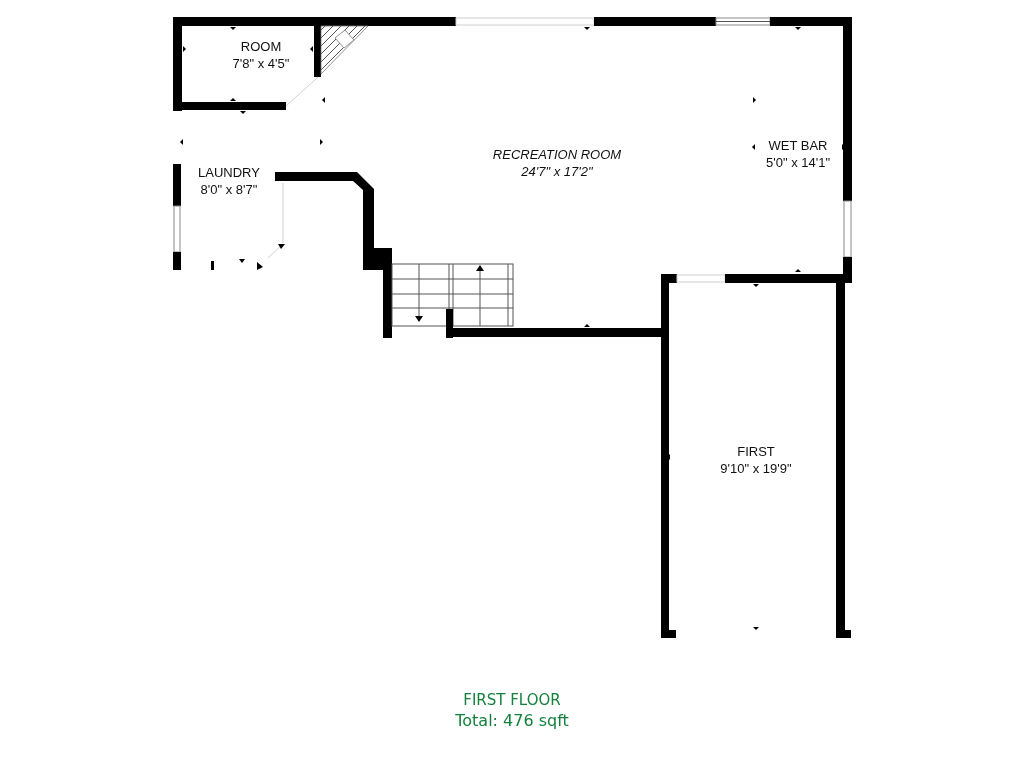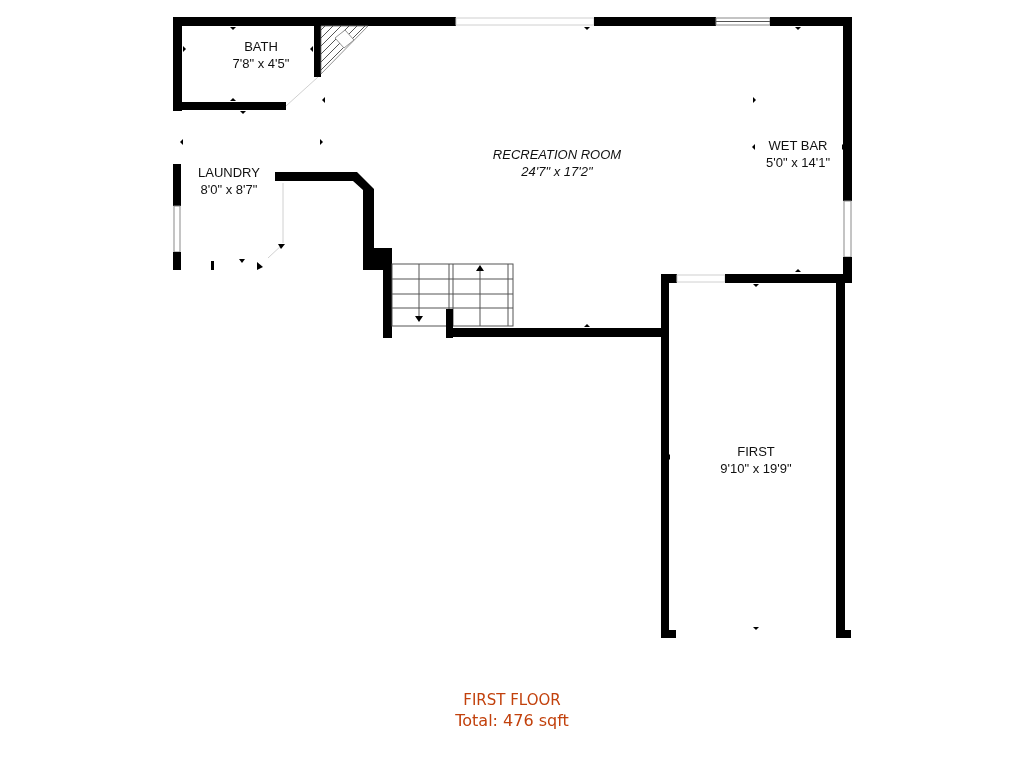--- a/index.html
+++ b/index.html
@@ -4,21 +4,21 @@
 <style>
   html, body { margin: 0; padding: 0; background: #ffffff; }
   body { width: 1024px; height: 768px; position: relative; overflow: hidden; font-family: "Liberation Sans", sans-serif; }
   #plan { position: absolute; left: 0; top: 0; width: 1024px; height: 768px; }
   .wall { fill: #000000; }
   .window { fill: #ffffff; stroke: #8a8a8a; stroke-width: 1; }
   .opening { fill: #ffffff; stroke: #d0d0d0; stroke-width: 1; }
   .stair-line { stroke: #555555; stroke-width: 1; fill: none; }
   .marker { fill: #000000; }
   .room-label { position: absolute; text-align: center; color: #111111; font-size: 13px; line-height: 17px; white-space: nowrap; transform: translateX(-50%); }
-  .footer { position: absolute; left: 512px; top: 690px; transform: translateX(-50%); text-align: center; color: #c2410c; font-family: "DejaVu Sans", sans-serif; }
+  .footer { position: absolute; left: 512px; top: 690px; transform: translateX(-50%); text-align: center; color: #15803d; font-family: "DejaVu Sans", sans-serif; }
   .footer .title { font-size: 15px; line-height: 20px; }
   .footer .total { font-size: 16px; line-height: 22px; }
 </style>
 </head>
 <body>
 
 <svg id="plan" viewBox="0 0 1024 768" xmlns="http://www.w3.org/2000/svg">
 
   <rect class="wall" x="173" y="17" width="283" height="9"></rect>
   <rect class="opening" x="456" y="18" width="138" height="7"></rect>
@@ -100,21 +100,21 @@
     <polygon class="marker" points="239,259 245,259 242,263"></polygon>
     <polygon class="marker" points="257,262 257,270 263,267"></polygon>
     <polygon class="marker" points="278,244 285,244 281,249"></polygon>
     <polygon class="marker" points="670,454 670,460 667,457"></polygon>
     <polygon class="marker" points="840,454 840,460 843,457"></polygon>
     <polygon class="marker" points="753,627 759,627 756,630"></polygon>
   </g>
 </svg>
 
 <div class="room-label" style="left:261px; top:38px;">
-  <div>BATH</div>
+  <div>ROOM</div>
   <div>7'8" x 4'5"</div>
 </div>
 <div class="room-label" style="left:229px; top:164px;">
   <div>LAUNDRY</div>
   <div>8'0" x 8'7"</div>
 </div>
 <div class="room-label" style="left:557px; top:146px;font-style:italic;">
   <div>RECREATION ROOM</div>
   <div>24'7" x 17'2"</div>
 </div>

